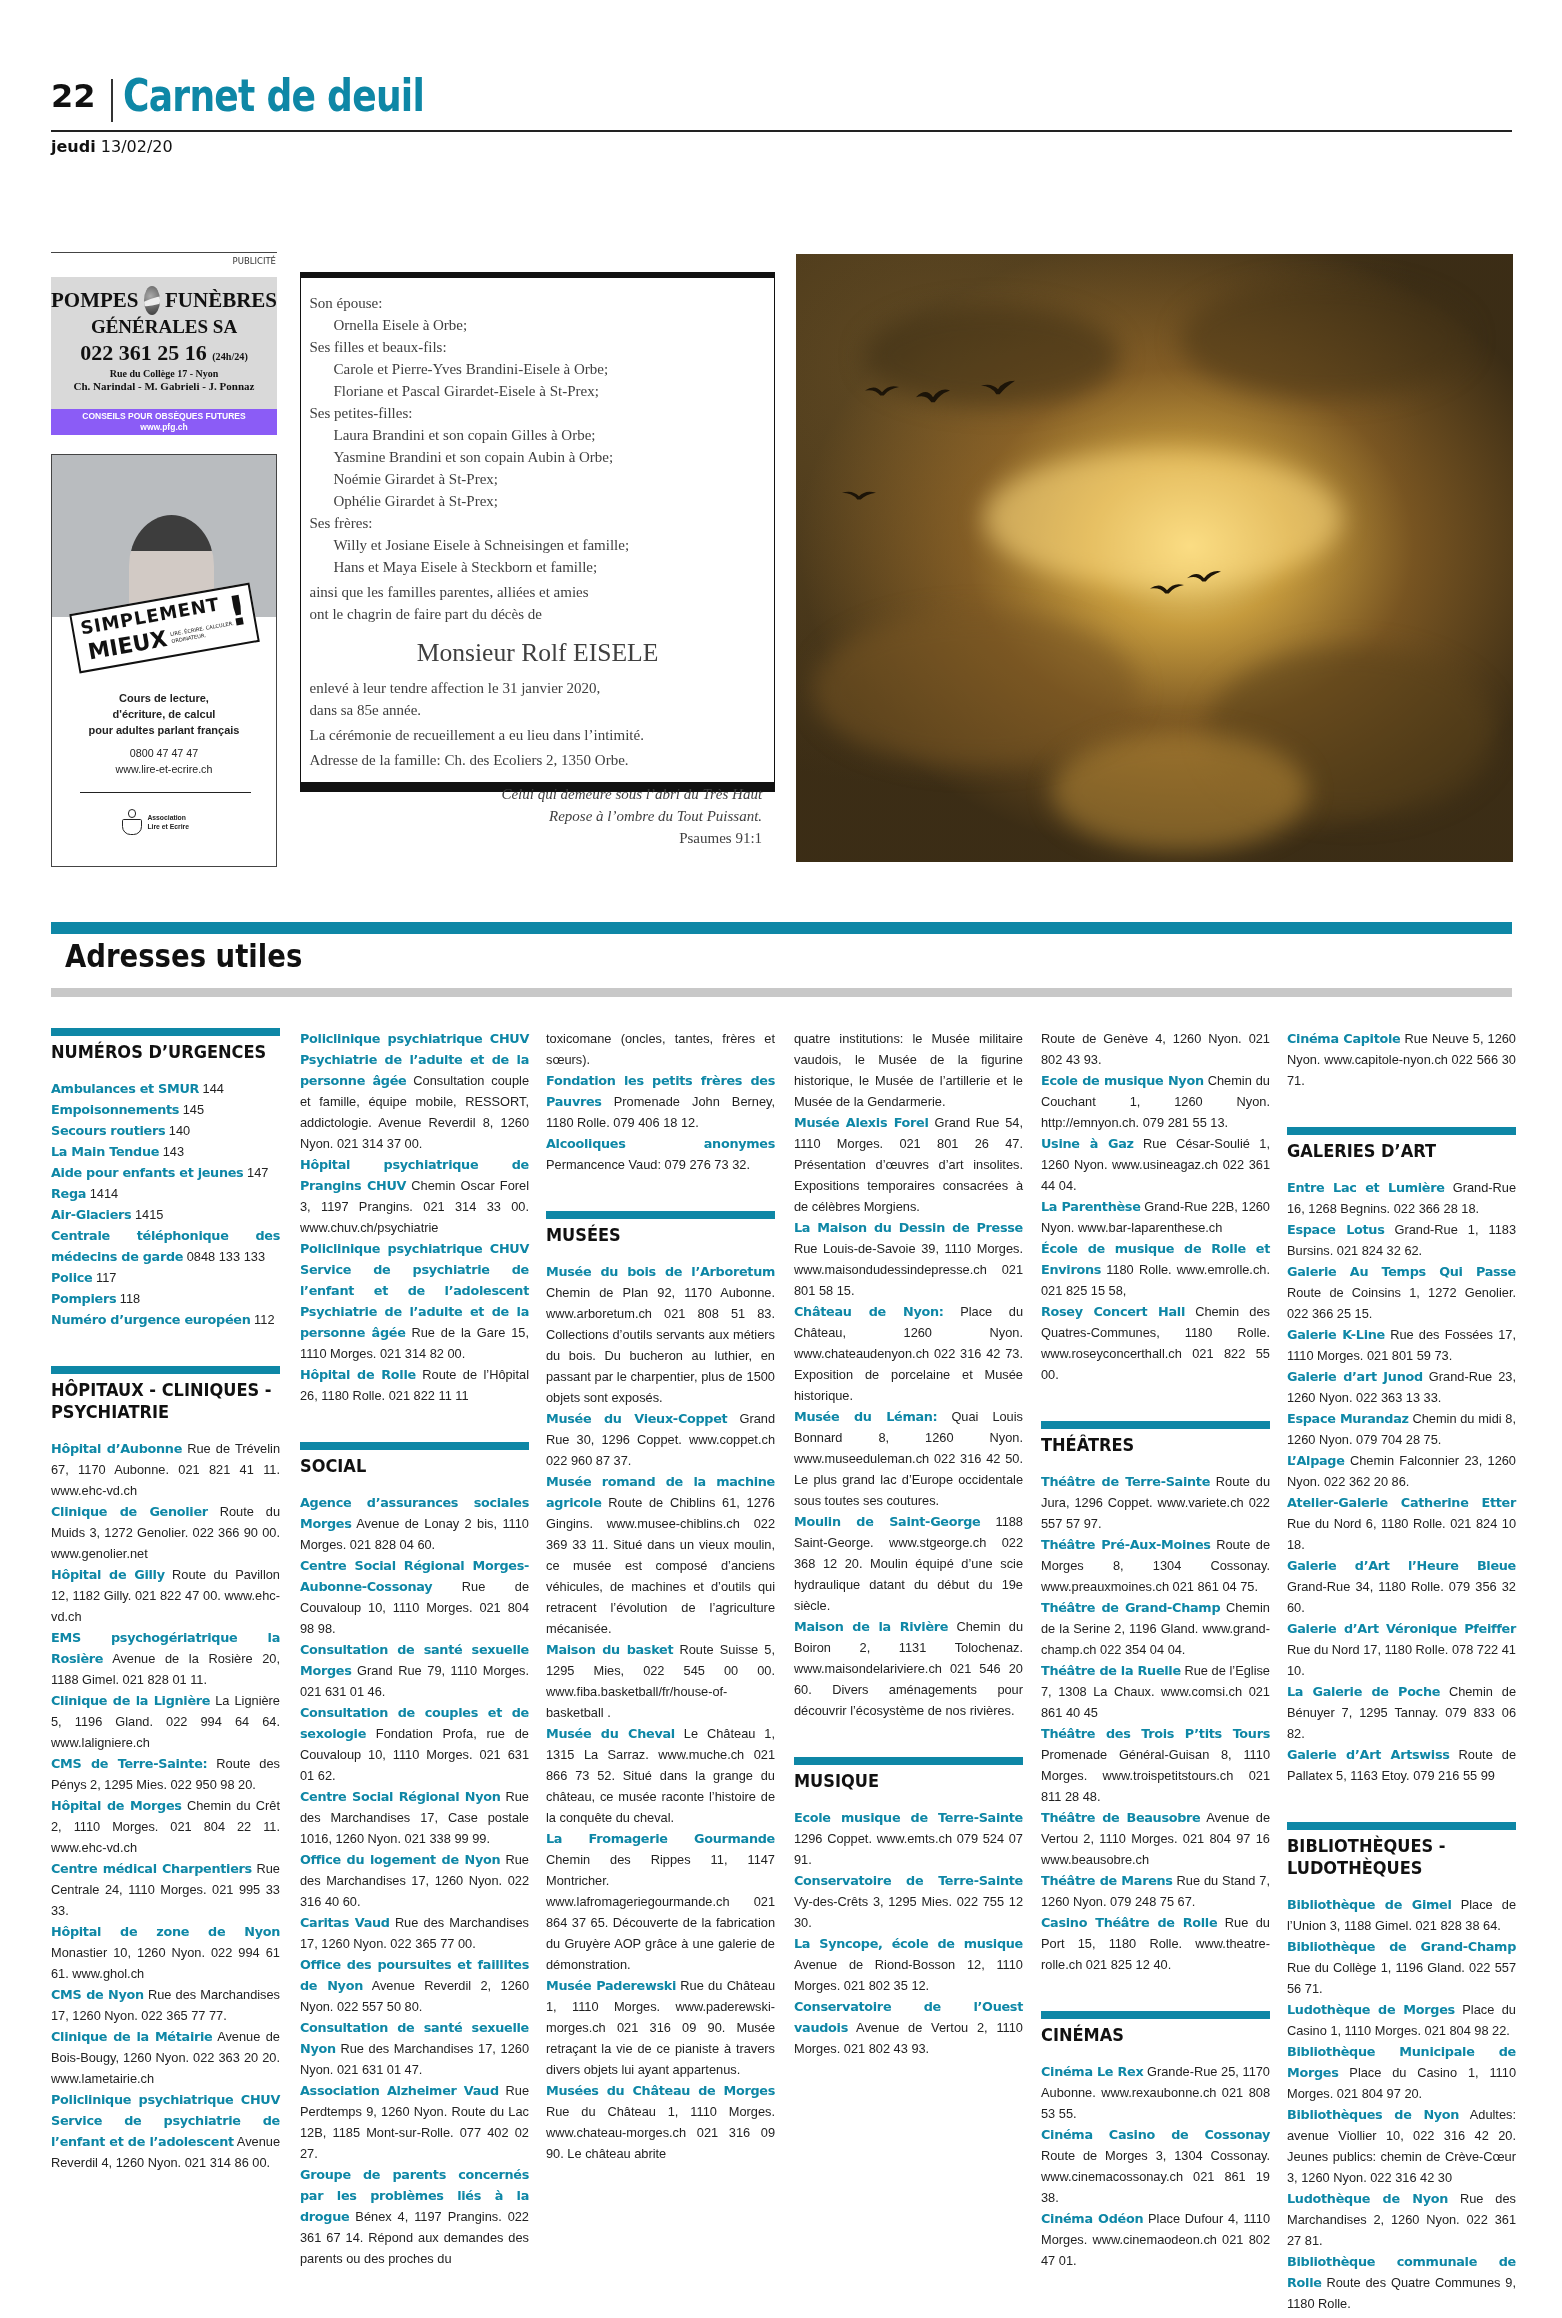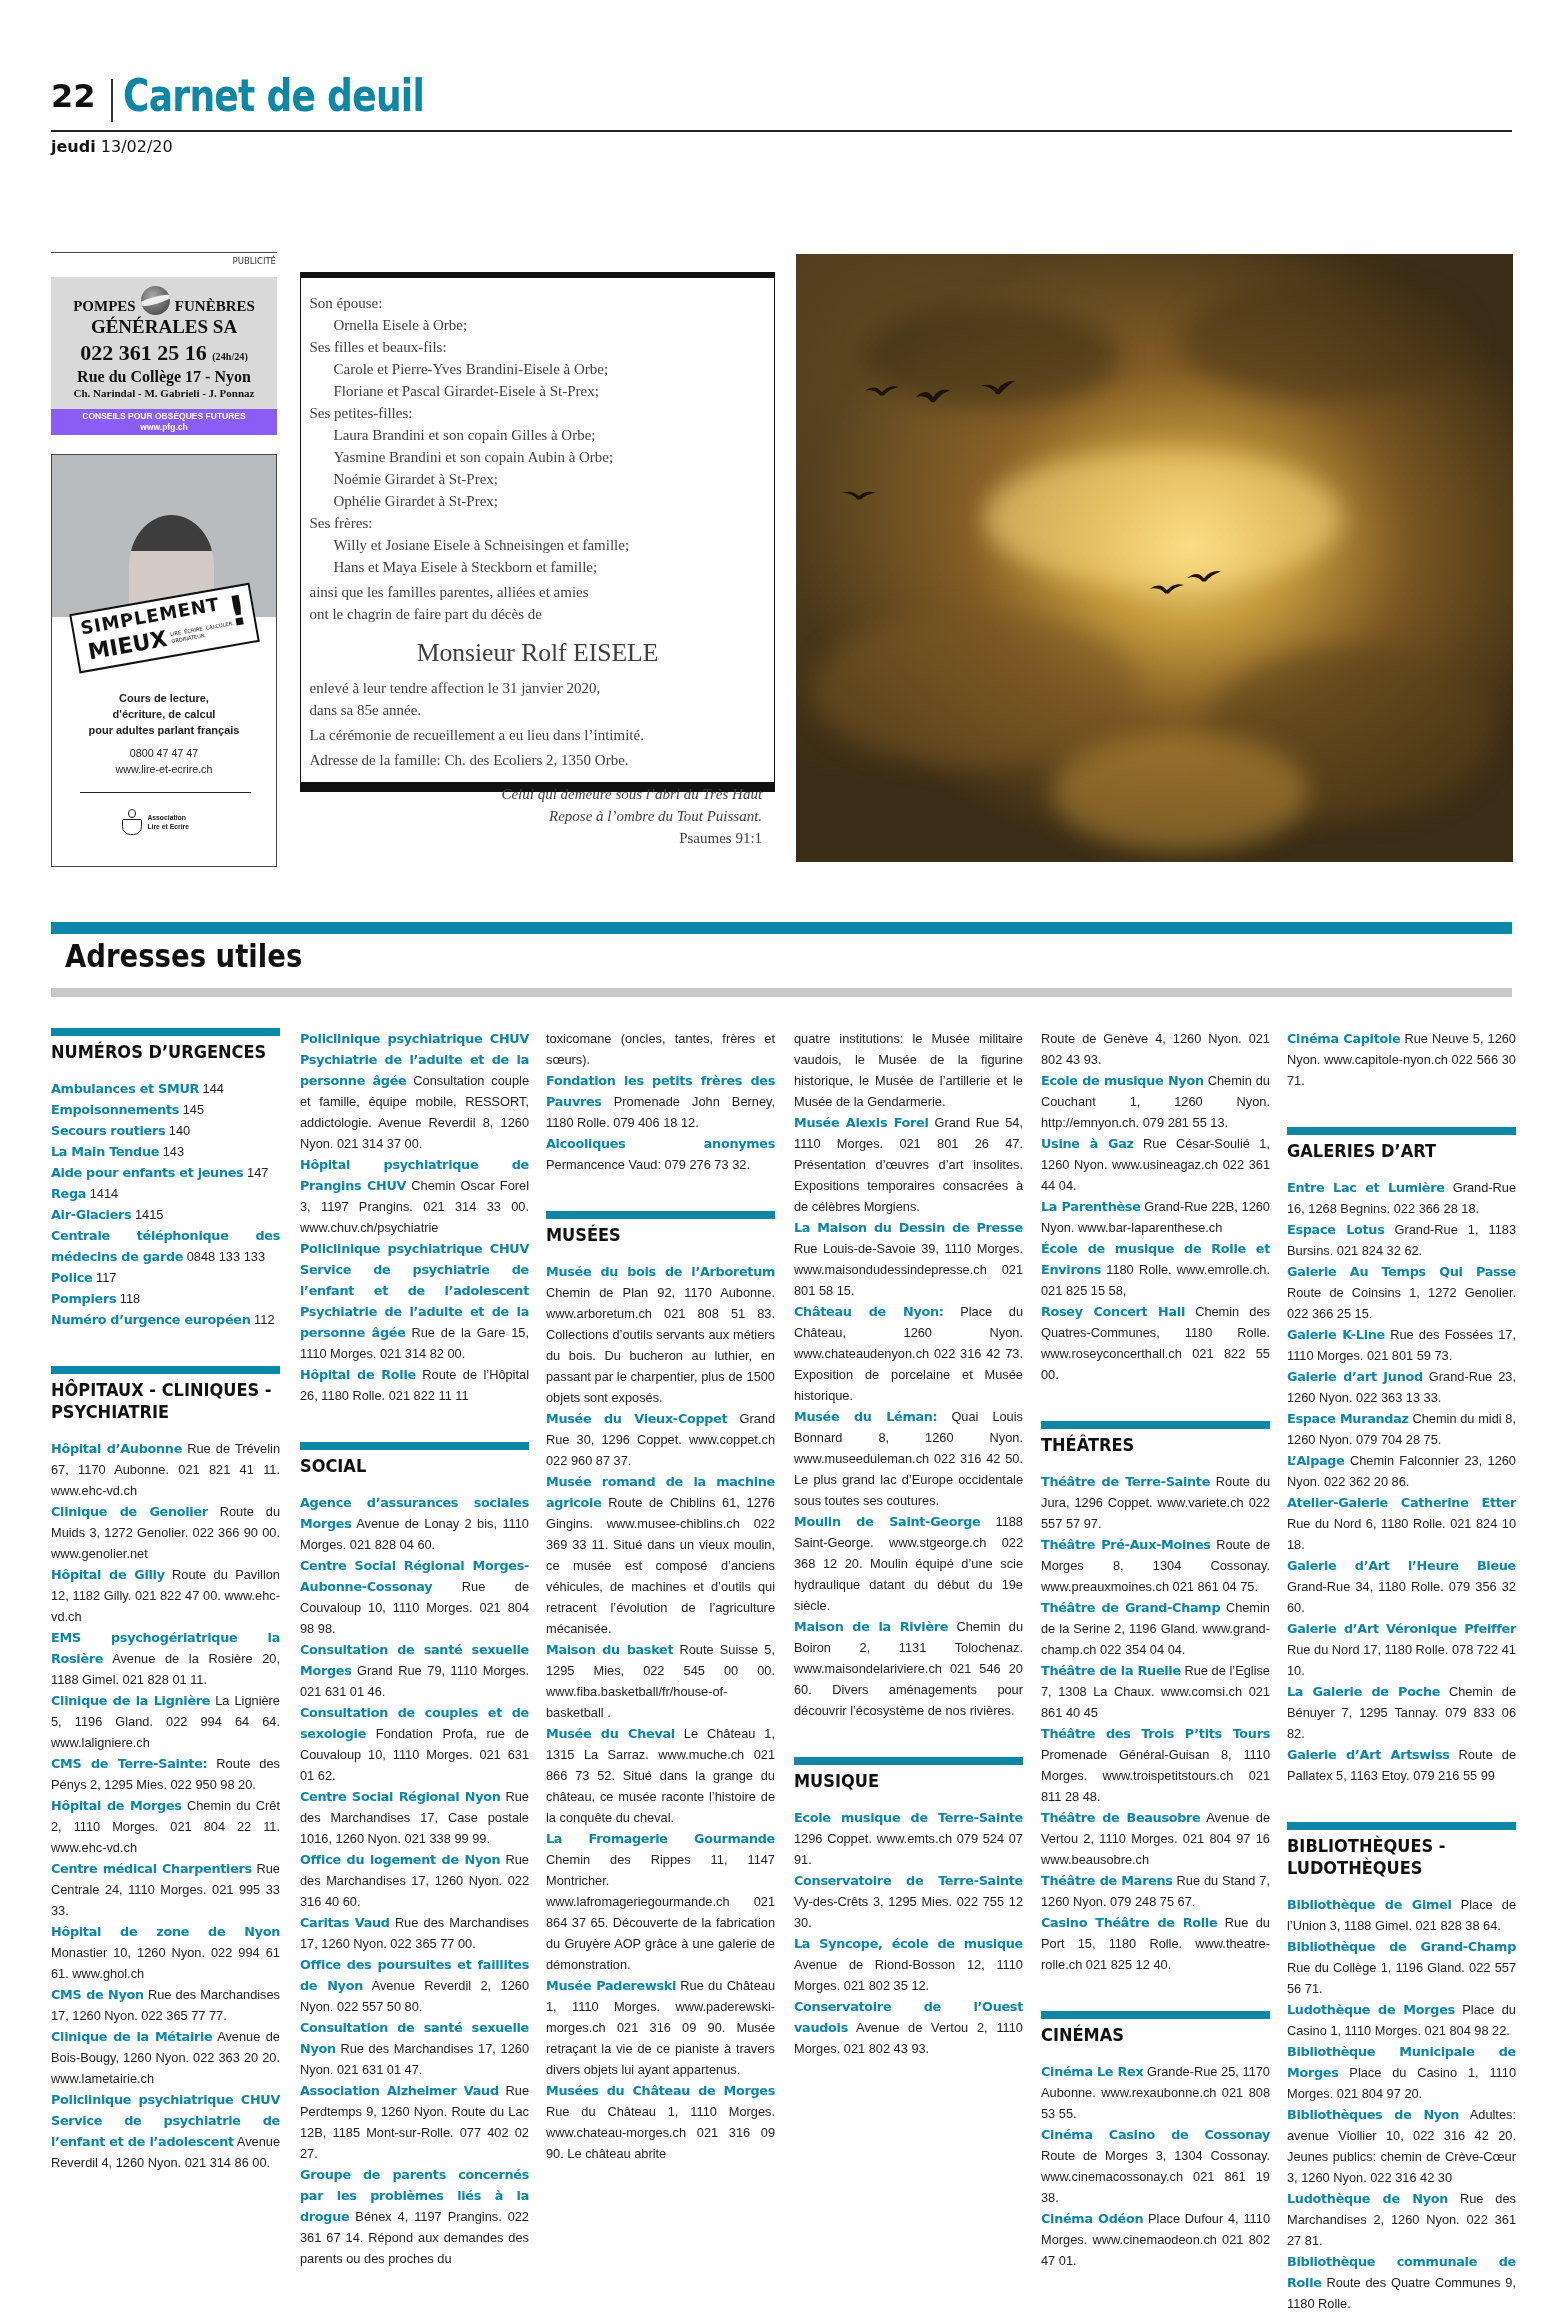--- a/index.html
+++ b/index.html
@@ -11,27 +11,27 @@
   .mast-sep { position: absolute; left: 60px; top: 8.5px; width: 1.7px; height: 43px; background: #333; }
   .mast-title { position: absolute; left: 72px; top: 0px; font-family: "DejaVu Sans", sans-serif; font-weight: bold; font-size: 44px; color: #0e87a6; letter-spacing: -0.9px; transform: scaleX(0.82); transform-origin: left; }
   .mast-rule { position: absolute; left: 51px; top: 130px; width: 1461px; height: 1.7px; background: #222; }
   .mast-date { position: absolute; left: 51px; top: 137px; font-size: 16px; color: #111; }
   .mast-date b { font-weight: bold; }
 
   
   .pub-rule { position: absolute; left: 51px; top: 252px; width: 226px; height: 0.9px; background: #444; }
   .pub-label { position: absolute; left: 51px; top: 256px; width: 225px; text-align: right; font-size: 8.5px; color: #333; }
   .pfg { position: absolute; left: 51px; top: 277px; width: 226px; height: 158px; background: #d9d9d9; font-family: "Liberation Serif", serif; text-align: center; color: #111; }
-  .pfg .l1 { font-size: 15px; font-weight: bold; margin-top: 8.5px; display: flex; justify-content: center; align-items: flex-end; gap: 5.1px; }
+  .pfg .l1 { font-size: 21px; font-weight: bold; margin-top: 8.5px; display: flex; justify-content: center; align-items: center; gap: 5.1px; }
   .pfg .logo { width: 29px; height: 29px; border-radius: 50%; background: radial-gradient(circle at 40% 35%, #aaa, #333); position: relative; overflow: hidden; }
   .pfg .logo::after { content: ""; position: absolute; left: -3.4px; top: 11px; width: 36px; height: 6.8px; border-radius: 50%; background: #eee; transform: rotate(-15deg); }
   .pfg .l2 { font-size: 19px; font-weight: bold; margin-top: 1.7px; }
   .pfg .l3 { font-size: 22px; font-weight: bold; margin-top: 1.7px; }
   .pfg .l3 small { font-size: 10.2px; }
-  .pfg .l4 { font-size: 16px; font-weight: bold; margin-top: 1.7px; }
+  .pfg .l4 { font-size: 10px; font-weight: bold; margin-top: 1.7px; }
   .pfg .l5 { font-size: 11px; font-weight: bold; margin-top: 1.7px; }
   .pfg .band { position: absolute; left: 0; bottom: 0; width: 100%; height: 25.6px; background: #8b5cf6; color: #fff; font-family: "Liberation Sans", sans-serif; font-size: 8.5px; font-weight: bold; line-height: 11px; padding-top: 1.7px; }
 
   
   .lee { position: absolute; left: 51px; top: 454px; width: 226px; height: 413px; border: 0.9px solid #444; background: #fff; overflow: hidden; }
   .lee .photo { position: absolute; left: 0; top: 0; width: 100%; height: 162px; background: #b9bcbf; }
   .lee .head { position: absolute; left: 77px; top: 60px; width: 85px; height: 102px; border-radius: 50% 50% 0 0; background: linear-gradient(#3d3d3d 0 35%, #d2cac5 35%); }
   .lee .banner { position: absolute; left: 21.3px; top: 143px; width: 183px; height: 60px; background: #fff; border: 2.6px solid #111; transform: rotate(-10deg); font-family: "DejaVu Sans", sans-serif; font-weight: bold; color: #111; }
   .lee .banner .b1 { position: absolute; left: 6.8px; top: 3.4px; font-size: 18px; letter-spacing: 0.9px; }
   .lee .banner .b2 { position: absolute; left: 10.2px; top: 25.6px; font-size: 22px; }

